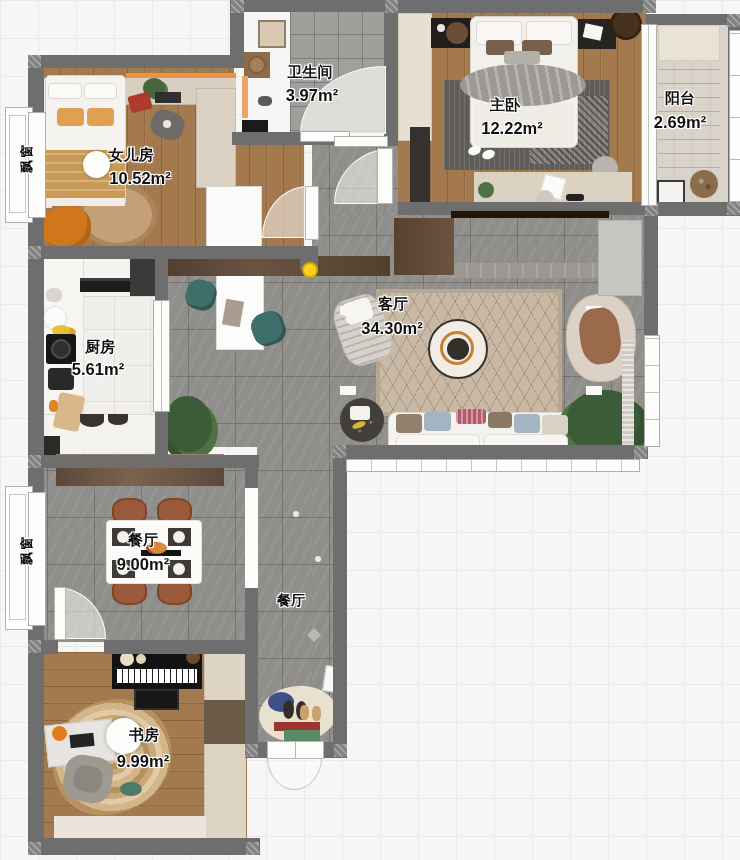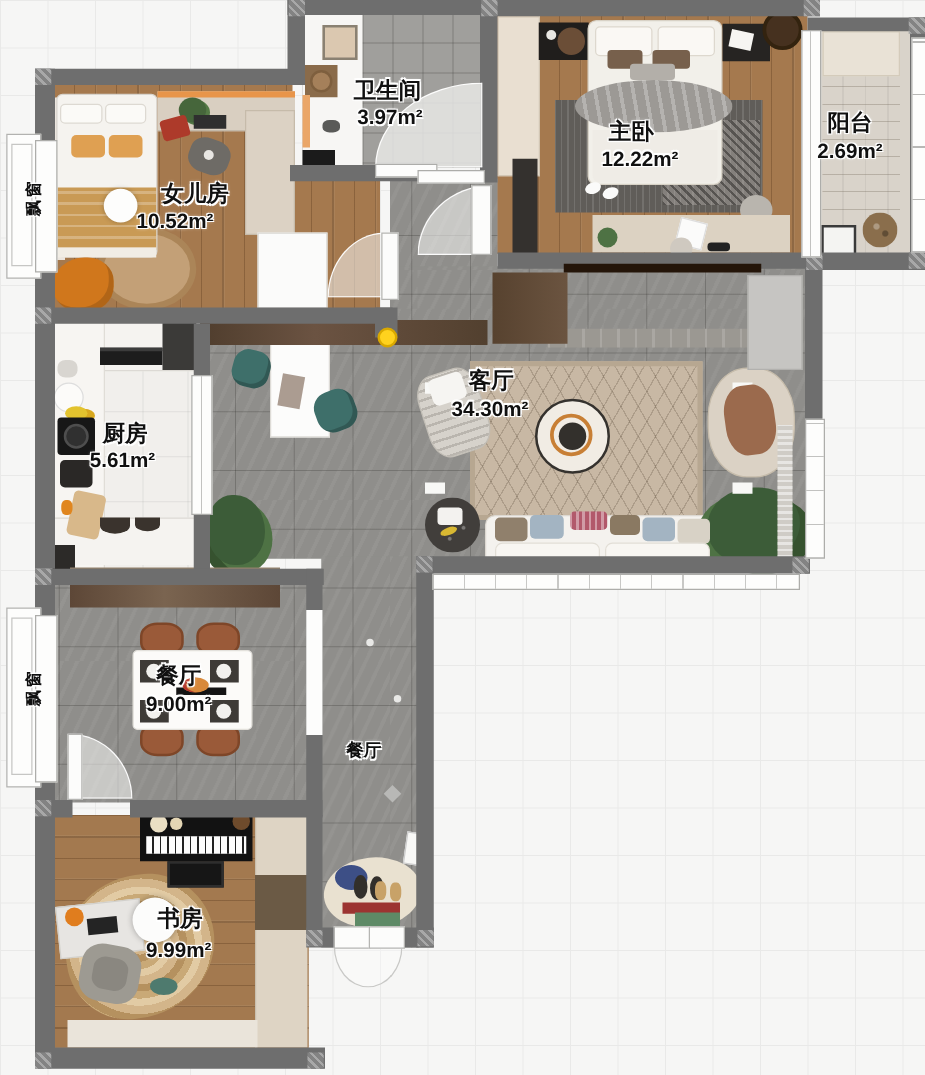--- a/index.html
+++ b/index.html
@@ -37,21 +37,21 @@
     background-image:repeating-linear-gradient(90deg,rgba(0,0,0,.05) 0 1px,transparent 1px 18px);}
   
   .fan{position:absolute;z-index:24;background:rgba(248,248,246,.55);border:1px solid rgba(255,255,255,.95);}
   .leaf{position:absolute;z-index:25;background:#fcfcfb;border:1px solid #b5b5b2;}
   .win{position:absolute;z-index:24;background:#fdfdfc;border:1px solid #adadaa;}
   
   .f{position:absolute;z-index:8;box-sizing:border-box;}
   .circ{border-radius:50%;}
   
   .lbl{position:absolute;z-index:40;transform:translate(-50%,-50%);
-    font-weight:700;font-size:18px;color:#101010;white-space:nowrap;
+    font-weight:700;font-size:15px;color:#101010;white-space:nowrap;
     text-shadow:-1px -1px 0 #fff,1px -1px 0 #fff,-1px 1px 0 #fff,1px 1px 0 #fff,0 0 3px #fff;}
   .alb{font-size:16.5px;}
   .slb{font-size:14px;}
   .vlb{font-size:13px;letter-spacing:2px;transform:translate(-50%,-50%) rotate(-90deg);}
   
   #sign{position:absolute;left:454px;top:214px;width:152px;height:51px;z-index:22;
     background:linear-gradient(#46301d,#342012);display:flex;flex-direction:column;
     align-items:center;justify-content:center;}
   #sign .row{display:flex;align-items:center;gap:5px;}
   #sign .brand{color:#ece7dc;font-size:16px;font-weight:700;letter-spacing:4px;}
@@ -312,21 +312,21 @@
   <div class="fan" style="left:262px;top:186px;width:44px;height:50px;border-radius:100% 0 0 0;"></div>
   <div class="leaf" style="left:305px;top:186px;width:12px;height:52px;"></div>
   <div class="fan" style="left:334px;top:148px;width:57px;height:54px;border-radius:100% 0 0 0;"></div>
   <div class="leaf" style="left:377px;top:148px;width:14px;height:54px;"></div>
   <div class="fan" style="left:56px;top:587px;width:48px;height:50px;border-radius:0 100% 0 0;"></div>
   <div class="leaf" style="left:54px;top:587px;width:10px;height:51px;"></div>
   <div class="leaf" style="left:267px;top:741px;width:28px;height:16px;"></div>
   <div class="leaf" style="left:295px;top:741px;width:27px;height:16px;"></div>
   <div class="abs" style="left:267px;top:757px;width:55px;height:33px;z-index:24;border:1.5px solid #c8c8c6;border-top:none;border-radius:0 0 50% 50% / 0 0 100% 100%;background:rgba(255,255,255,.35);"></div>
 
-  <div class="lbl" style="left:156px;top:155px;">女儿房</div>
+  <div class="lbl" style="left:131px;top:155px;">女儿房</div>
   <div class="lbl alb" style="left:140px;top:178px;">10.52m²</div>
   <div class="lbl" style="left:310px;top:72px;">卫生间</div>
   <div class="lbl alb" style="left:312px;top:95px;">3.97m²</div>
   <div class="lbl" style="left:505px;top:105px;">主卧</div>
   <div class="lbl alb" style="left:512px;top:128px;">12.22m²</div>
   <div class="lbl" style="left:680px;top:98px;">阳台</div>
   <div class="lbl alb" style="left:680px;top:122px;">2.69m²</div>
   <div class="lbl" style="left:393px;top:304px;">客厅</div>
   <div class="lbl alb" style="left:392px;top:328px;">34.30m²</div>
   <div class="lbl" style="left:100px;top:347px;">厨房</div>

